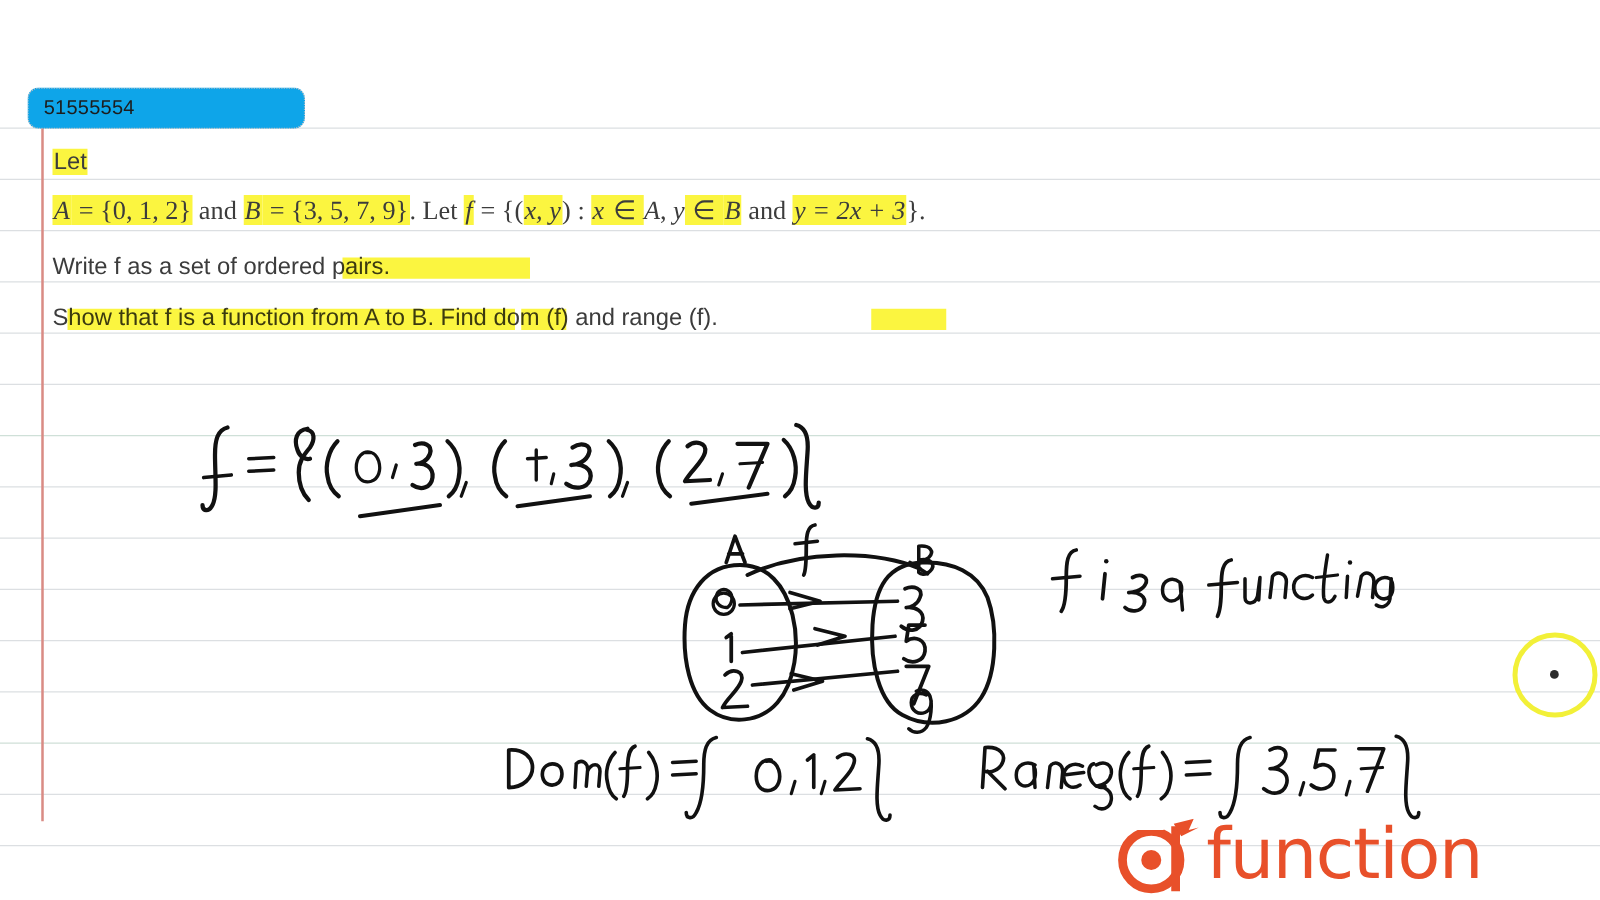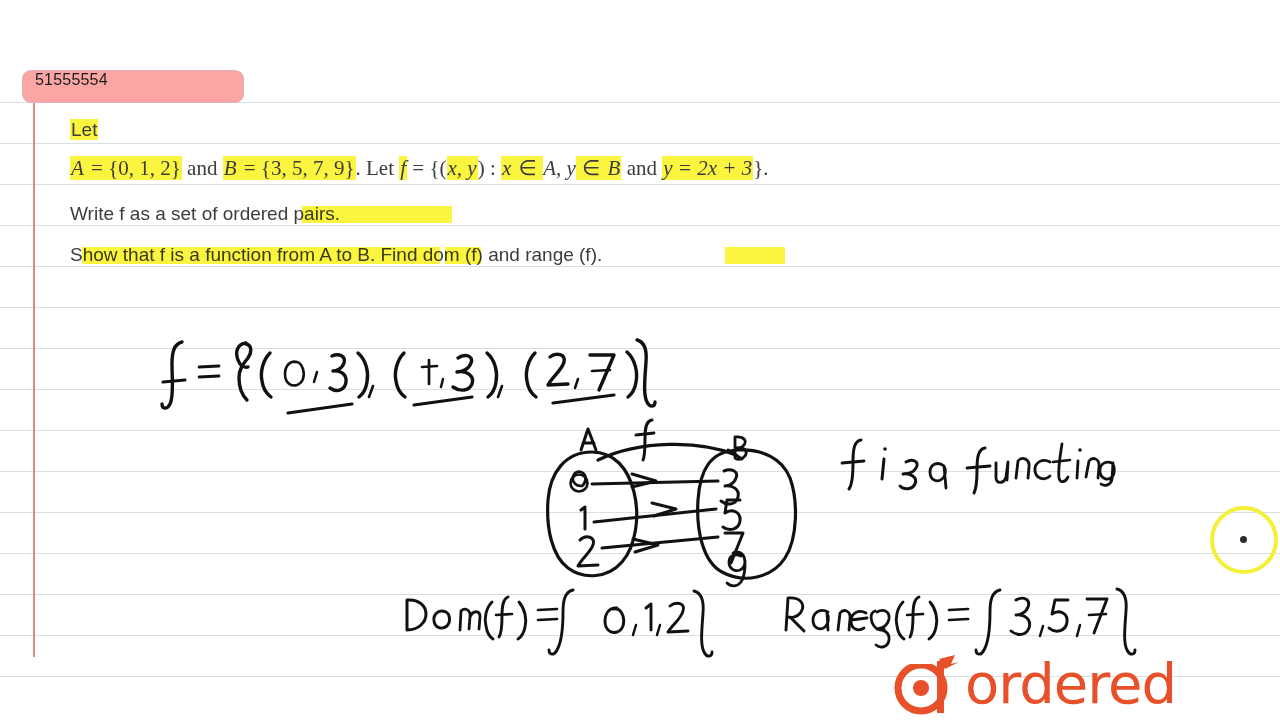--- a/index.html
+++ b/index.html
@@ -48,38 +48,38 @@
 
   
   #qid-box {
     position: absolute;
     left: 22px;
     top: 70px;
     width: 222px;
     height: 33px;
     border: 1px dotted #b9bec4;
     border-radius: 9px;
-    background: #fca5a5;
+    background: #0ea5e9;
     display: flex;
+    align-items: center;
     padding-left: 12px;
     box-sizing: border-box;
   }
   #qid-text {
     font-size: 16px;
     color: #1d1d1d;
     font-family: "Liberation Sans", sans-serif;
     letter-spacing: 0.2px;
   }
 
   
   .q-line {
     position: absolute;
     color: #3c3c3c;
     white-space: nowrap;
-    margin-left: 28px;
   }
   .hl {
     background: #fbf540;
     padding: 0 1px;
   }
   #q-let {
     left: 42px;
     top: 119px;
     font-size: 19px;
   }
@@ -326,16 +326,16 @@
   <div id="logo">
     <svg width="360" height="62" viewBox="0 0 360 62">
       <g fill="none" stroke="#e8502a" stroke-width="7">
         <circle cx="28" cy="33" r="23"></circle>
       </g>
       <rect x="44" y="6" width="7" height="52" fill="#e8502a"></rect>
       <circle cx="28" cy="33" r="8" fill="#e8502a"></circle>
       <rect x="16" y="2" width="22" height="7" fill="#ffffff"></rect>
       <path d="M46 4 L62 0 L58 9 L66 7 L52 14 Z" fill="#e8502a"></path>
     </svg>
-    <span id="logo-wordmark">ordered</span>
+    <span id="logo-wordmark">function</span>
   </div>
 
 </div>
 
 </body></html>

